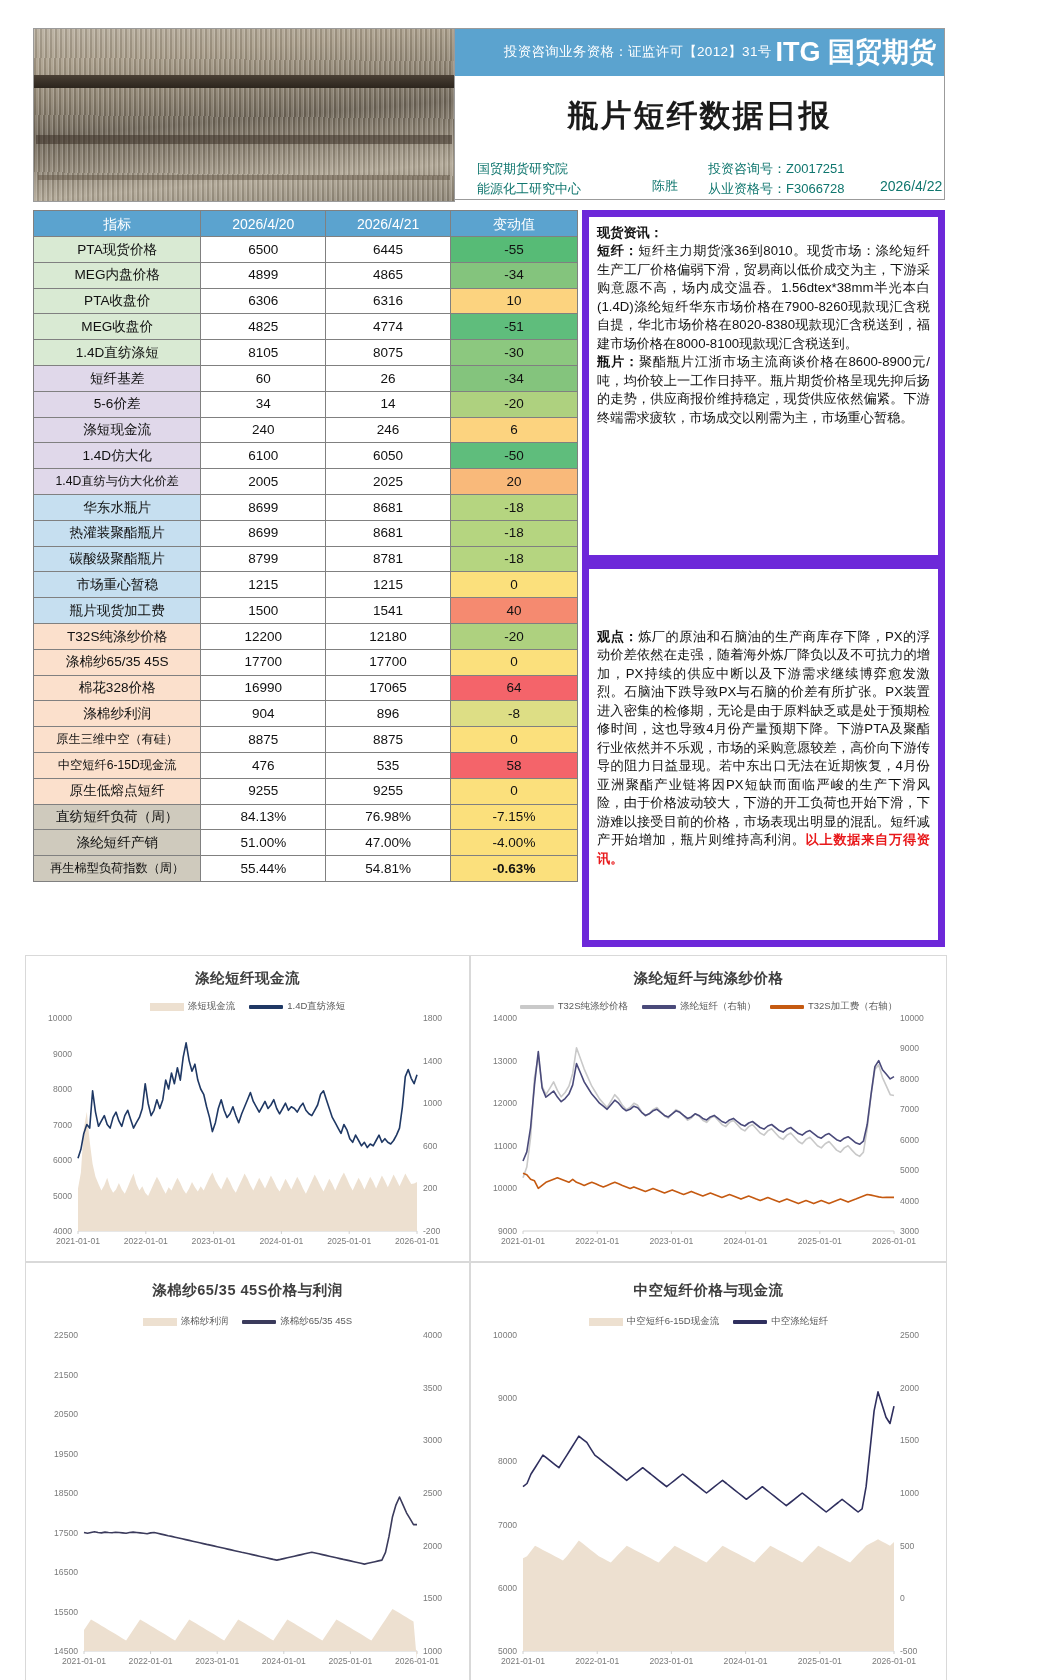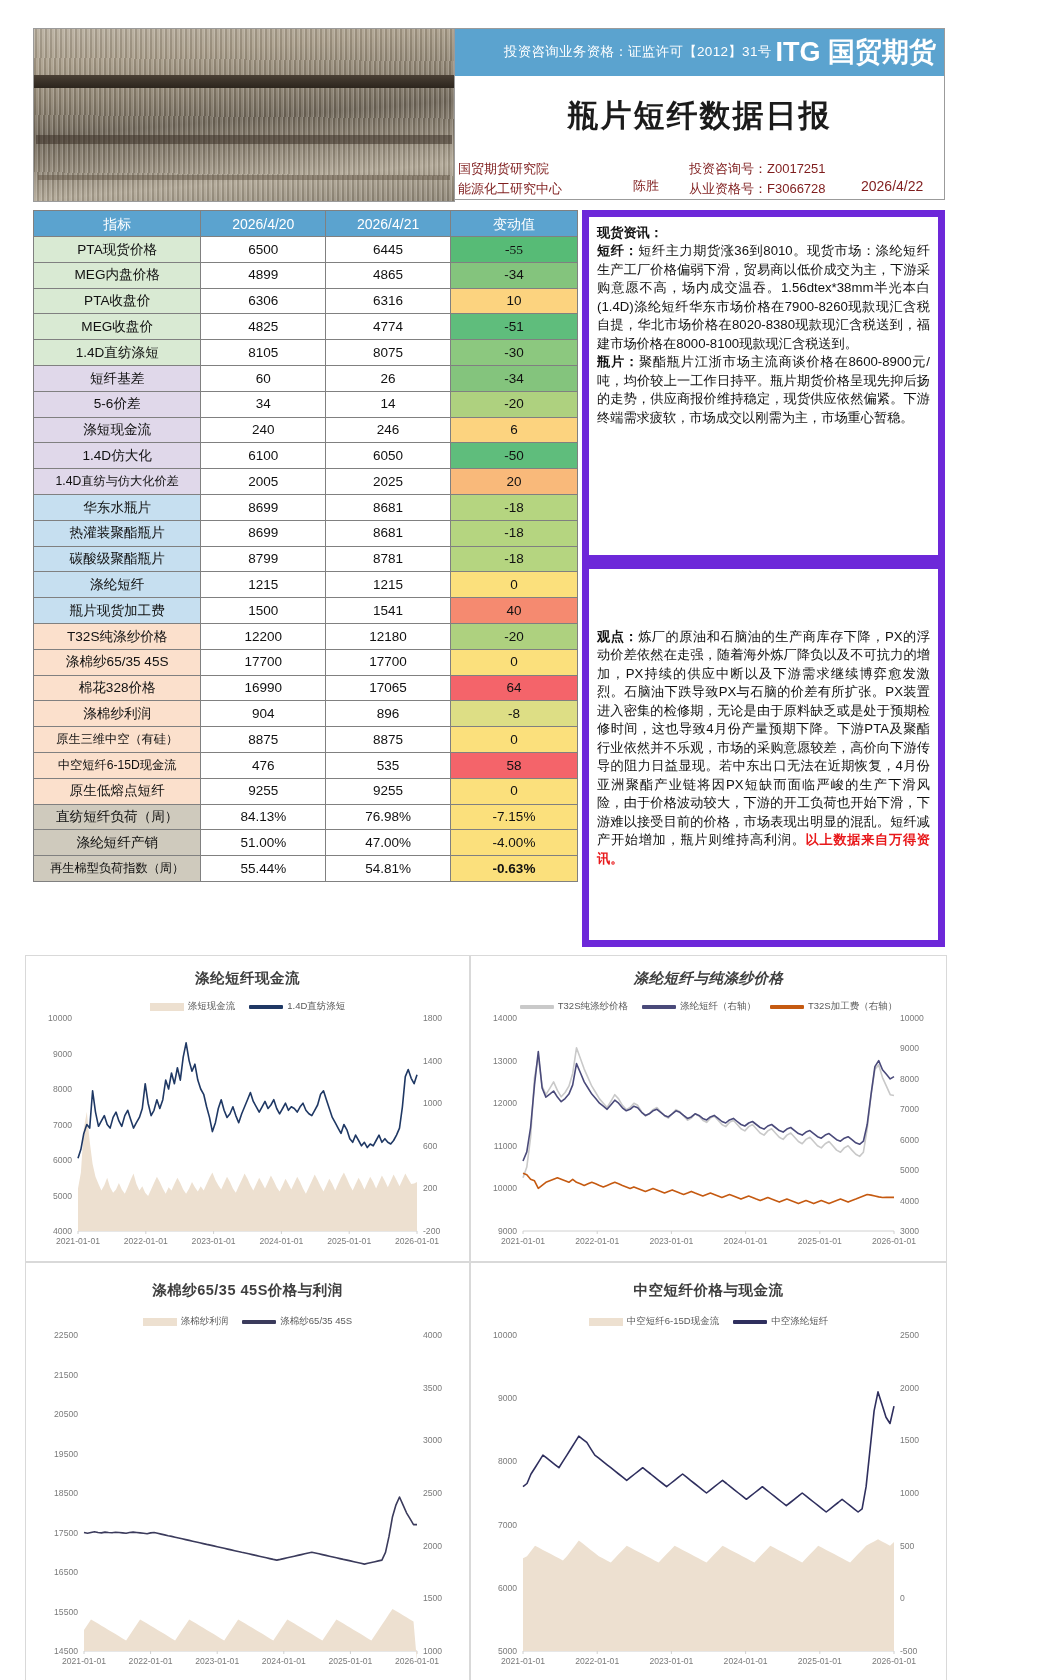--- a/index.html
+++ b/index.html
@@ -17,21 +17,21 @@
         background:linear-gradient(175deg,#b8ae9d 0%,#a89c88 18%,#8d8270 36%,#6f6658 52%,#8a8070 66%,#b0a694 82%,#8e8575 100%);}
   .hero::before{content:"";position:absolute;inset:0;
     background:repeating-linear-gradient(91deg,rgba(255,255,255,.22) 0 1px,rgba(0,0,0,.10) 1px 3px,rgba(255,255,255,.10) 3px 5px);}
   .hero::after{content:"";position:absolute;left:0;right:0;top:46px;height:13px;
     background:linear-gradient(180deg,#4a4035,#2c251d);box-shadow:0 58px 0 -2px rgba(60,50,40,.55),0 96px 0 -4px rgba(90,78,62,.45);}
   .hdr-right{flex:1;display:flex;flex-direction:column;border:1px solid #9b9b9b;border-left:none;background:#fff;}
   .blue-bar{height:52px;background:#5ba3cf;display:flex;align-items:center;justify-content:flex-end;padding-right:8px;gap:4px;}
   .qual{color:#ffffff;font-size:13.5px;letter-spacing:.3px;white-space:nowrap;}
   .brand{color:#ffffff;font-size:27px;font-weight:bold;white-space:nowrap;letter-spacing:0px;}
   .doc-title{text-align:center;font-size:31px;font-weight:bold;color:#1b1b1b;margin-top:19px;letter-spacing:2px;}
-  .hdr-meta{display:flex;margin-top:22px;padding-left:3px;font-size:13px;color:#7f1d1d;line-height:1.55;}
+  .hdr-meta{display:flex;margin-top:22px;padding-left:22px;font-size:13px;color:#0f766e;line-height:1.55;}
   .hm-col{white-space:nowrap;}
   .hm-c1{width:175px;}
   .hm-c2{width:56px;padding-top:17px;}
   .hm-c3{width:150px;}
   .hm-c4{padding-left:22px;padding-top:17px;font-size:14px;}
 
   
   .tbl{position:absolute;left:33px;top:210px;width:545px;border-collapse:collapse;}
   .tbl td,.tbl th{border:1px solid #808080;height:24.8px;padding:0 2px;text-align:center;
     font-size:13.5px;color:#111;line-height:1;}
@@ -100,21 +100,21 @@
           <th>2026/4/20</th>
           <th>2026/4/21</th>
           <th>变动值</th>
         </tr>
       </thead>
     <tbody id="tbody">
         <tr>
           <td class="lbl" style="background: rgb(217, 234, 211);">PTA现货价格</td>
           <td class="v">6500</td>
           <td class="v">6445</td>
-          <td class="d" style="background: rgb(87, 187, 118); font-family: Liberation Serif, serif;">-55</td>
+          <td class="d" style="background: rgb(87, 187, 118);">-55</td>
         </tr>
         <tr>
           <td class="lbl" style="background: rgb(217, 234, 211);">MEG内盘价格</td>
           <td class="v">4899</td>
           <td class="v">4865</td>
           <td class="d" style="background: rgb(132, 196, 125);">-34</td>
         </tr>
         <tr>
           <td class="lbl" style="background: rgb(217, 234, 211);">PTA收盘价</td>
           <td class="v">6306</td>
@@ -175,21 +175,21 @@
           <td class="v">8681</td>
           <td class="d" style="background: rgb(181, 213, 128);">-18</td>
         </tr>
         <tr>
           <td class="lbl" style="background: rgb(198, 223, 240);">碳酸级聚酯瓶片</td>
           <td class="v">8799</td>
           <td class="v">8781</td>
           <td class="d" style="background: rgb(181, 213, 128);">-18</td>
         </tr>
         <tr>
-          <td class="lbl" style="background: rgb(198, 223, 240);">涤纶短纤</td>
+          <td class="lbl" style="background: rgb(198, 223, 240);">市场重心暂稳</td>
           <td class="v">1215</td>
           <td class="v">1215</td>
           <td class="d" style="background: rgb(251, 224, 124);">0</td>
         </tr>
         <tr>
           <td class="lbl" style="background: rgb(198, 223, 240);">瓶片现货加工费</td>
           <td class="v">1500</td>
           <td class="v">1541</td>
           <td class="d" style="background: rgb(245, 138, 112);">40</td>
         </tr>
@@ -310,21 +310,21 @@
           <line x1="323.2" x2="323.2" y1="275" y2="278" stroke="#d0d0d0"></line>
           <text x="391" y="288" text-anchor="middle" font-size="8.6" fill="#7a7a7a">2026-01-01</text>
           <line x1="391" x2="391" y1="275" y2="278" stroke="#d0d0d0"></line>
           <path d="M52,275 L52.0,232.4 L54.9,216.4 L57.8,172.8 L60.8,155.7 L63.7,185.5 L66.6,207.9 L69.5,220.7 L72.5,228.1 L75.4,234.5 L78.3,229.2 L81.2,221.8 L84.1,231.3 L87.1,236.7 L90.0,233.5 L92.9,227.1 L95.8,233.5 L98.8,237.7 L101.7,231.3 L104.6,223.9 L107.5,217.5 L110.4,228.1 L113.4,234.5 L116.3,230.3 L119.2,236.7 L122.1,239.9 L125.1,233.5 L128.0,227.1 L130.9,220.7 L133.8,226.0 L136.8,232.4 L139.7,237.7 L142.6,231.3 L145.5,234.5 L148.4,228.1 L151.4,221.8 L154.3,227.1 L157.2,233.5 L160.1,237.7 L163.1,232.4 L166.0,226.0 L168.9,231.3 L171.8,235.6 L174.7,230.3 L177.7,234.5 L180.6,228.1 L183.5,221.8 L186.4,216.4 L189.4,223.9 L192.3,229.2 L195.2,233.5 L198.1,227.1 L201.0,220.7 L204.0,226.0 L206.9,232.4 L209.8,236.7 L212.7,230.3 L215.7,223.9 L218.6,217.5 L221.5,222.8 L224.4,229.2 L227.3,234.5 L230.3,228.1 L233.2,221.8 L236.1,227.1 L239.0,232.4 L242.0,226.0 L244.9,219.6 L247.8,224.9 L250.7,231.3 L253.6,235.6 L256.6,229.2 L259.5,222.8 L262.4,228.1 L265.3,233.5 L268.3,227.1 L271.2,220.7 L274.1,226.0 L277.0,232.4 L279.9,237.7 L282.9,231.3 L285.8,224.9 L288.7,218.6 L291.6,223.9 L294.6,230.3 L297.5,235.6 L300.4,229.2 L303.3,222.8 L306.3,228.1 L309.2,234.5 L312.1,228.1 L315.0,221.8 L317.9,216.4 L320.9,222.8 L323.8,229.2 L326.7,234.5 L329.6,228.1 L332.6,221.8 L335.5,227.1 L338.4,233.5 L341.3,227.1 L344.2,220.7 L347.2,226.0 L350.1,232.4 L353.0,226.0 L355.9,219.6 L358.9,224.9 L361.8,231.3 L364.7,224.9 L367.6,218.6 L370.5,223.9 L373.5,230.3 L376.4,223.9 L379.3,217.5 L382.2,222.8 L385.2,228.1 L388.1,227.5 L391.0,226.0 L391,275 Z" fill="#ede0d0" stroke="none"></path>
           <path d="M52.0,202.2 L54.9,193.3 L57.8,177.4 L60.8,168.5 L63.7,172.1 L66.6,134.8 L69.5,156.1 L72.5,170.3 L75.4,164.9 L78.3,159.6 L81.2,168.5 L84.1,172.1 L87.1,161.4 L90.0,156.1 L92.9,164.9 L95.8,170.3 L98.8,159.6 L101.7,154.3 L104.6,163.2 L107.5,172.1 L110.4,166.7 L113.4,161.4 L116.3,152.5 L119.2,127.7 L122.1,147.2 L125.1,159.6 L128.0,154.3 L130.9,143.7 L133.8,152.5 L136.8,143.7 L139.7,124.1 L142.6,133.0 L145.5,117.0 L148.4,127.7 L151.4,111.7 L154.3,124.1 L157.2,101.1 L160.1,86.8 L163.1,104.6 L166.0,115.3 L168.9,108.2 L171.8,124.1 L174.7,133.0 L177.7,138.3 L180.6,150.8 L183.5,161.4 L186.4,175.6 L189.4,166.7 L192.3,152.5 L195.2,143.7 L198.1,154.3 L201.0,161.4 L204.0,157.8 L206.9,150.8 L209.8,159.6 L212.7,166.7 L215.7,157.8 L218.6,150.8 L221.5,143.7 L224.4,136.5 L227.3,145.4 L230.3,150.8 L233.2,156.1 L236.1,150.8 L239.0,145.4 L242.0,152.5 L244.9,149.0 L247.8,143.7 L250.7,152.5 L253.6,157.8 L256.6,152.5 L259.5,147.2 L262.4,154.3 L265.3,150.8 L268.3,152.5 L271.2,156.1 L274.1,150.8 L277.0,147.2 L279.9,154.3 L282.9,157.8 L285.8,159.6 L288.7,154.3 L291.6,149.0 L294.6,138.3 L297.5,134.8 L300.4,143.7 L303.3,152.5 L306.3,161.4 L309.2,166.7 L312.1,172.1 L315.0,177.4 L317.9,168.5 L320.9,173.8 L323.8,182.7 L326.7,186.3 L329.6,179.1 L332.6,184.5 L335.5,189.8 L338.4,186.3 L341.3,191.6 L344.2,188.0 L347.2,189.8 L350.1,184.5 L353.0,179.1 L355.9,186.3 L358.9,182.7 L361.8,186.3 L364.7,188.0 L367.6,184.5 L370.5,179.1 L373.5,172.1 L376.4,150.8 L379.3,120.6 L382.2,113.5 L385.2,122.3 L388.1,127.7 L391.0,118.8" fill="none" stroke="#1f3864" stroke-width="1.6" stroke-linejoin="round"></path>
         </svg>
       </div>
     </div>
   <div class="chart c2">
       <div class="cwrap" id="cw1">
-        <div class="ctitle" style="padding-top: 13px; font-style: italic;">涤纶短纤与纯涤纱价格</div>
+        <div class="ctitle" style="padding-top: 13px;">涤纶短纤与纯涤纱价格</div>
         <div class="legend" style="top: 44px;">
           <span class="lg">
             <span class="sw line" style="background: rgb(201, 201, 201);"></span>
             <span>T32S纯涤纱价格</span>
           </span>
           <span class="lg">
             <span class="sw line" style="background: rgb(74, 74, 122);"></span>
             <span>涤纶短纤（右轴）</span>
           </span>
           <span class="lg">

